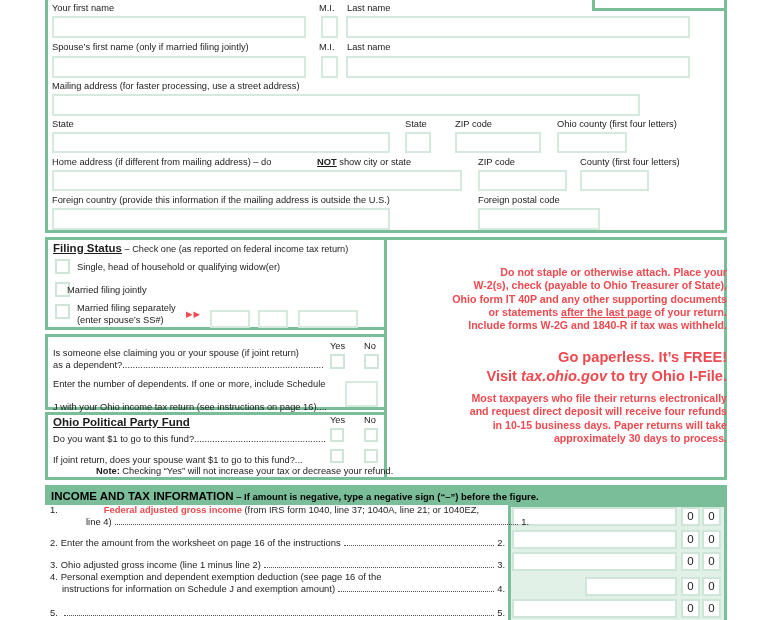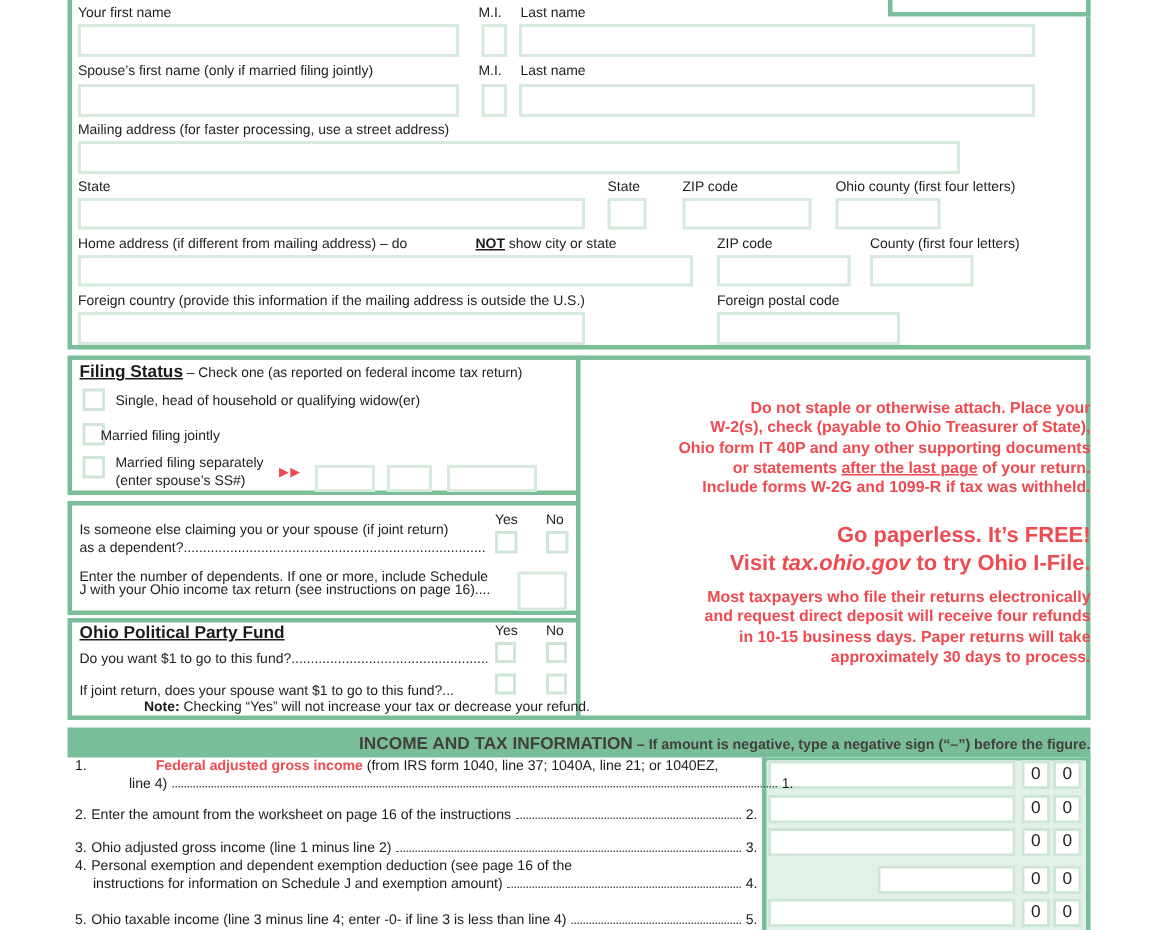--- a/index.html
+++ b/index.html
@@ -8,21 +8,21 @@
   .frame{position:absolute;border:3px solid #7abd99;background:#fff;box-sizing:border-box;}
   .lb{position:absolute;font-size:9.3px;line-height:11px;white-space:nowrap;color:#1c1c1c;}
   .ibox{position:absolute;background:#fff;border:2px solid #d5e9dc;box-sizing:border-box;}
   .cb{position:absolute;width:15px;height:15px;background:#fff;border:2px solid #cfe5d7;box-sizing:border-box;}
   .b{font-weight:bold;padding-left:43px;}
   .u{text-decoration:underline;}
   .i{font-style:italic;}
   .red{color:#ee4a50;}
   .title{font-weight:bold;text-decoration:underline;}
   .banner{position:absolute;left:45px;top:485px;width:682px;height:20px;background:#7abd99;
-          box-sizing:border-box;color:#404040;white-space:nowrap;overflow:hidden;line-height:20px;padding-left:6px;text-align:right;}
+          box-sizing:border-box;color:#000000;white-space:nowrap;overflow:hidden;line-height:20px;padding-left:6px;}
   .banner .t1{font-size:11.5px;font-weight:bold;}
   .banner .t2{font-size:9.5px;font-weight:bold;}
   .mint{position:absolute;left:508px;top:505px;width:219px;height:118px;background:#e2f1e8;
         border-left:3px solid #7abd99;border-right:3px solid #7abd99;border-top:2px solid #7abd99;box-sizing:border-box;}
   .abox{position:absolute;background:#fff;border:2px solid #cfe5d7;box-sizing:border-box;}
   .cent{position:absolute;width:19px;height:19px;background:#fff;border:2px solid #cfe5d7;box-sizing:border-box;
         font-size:11.5px;text-align:center;line-height:15px;color:#222;}
   .iline{position:absolute;font-size:9.4px;line-height:11px;white-space:nowrap;color:#1c1c1c;}
   .ilead{display:flex;align-items:flex-end;}
   .leader{flex:1;border-bottom:1.3px dotted #555;margin:0 3px 2px 3px;min-width:8px;}
@@ -100,40 +100,40 @@
   <div class="ibox" style="left:258px;top:310px;width:30px;height:18px;"></div>
   <div class="ibox" style="left:298px;top:310px;width:60px;height:18px;"></div>
 
   <div class="lb" style="left:330px;top:341px;">Yes</div>
   <div class="lb" style="left:364px;top:341px;">No</div>
   <div class="lb qt" style="left:53px;top:360px;width:272px;">as a dependent?..............................................................................</div>
   <div class="lb" style="left:53px;top:348px;">Is someone else claiming you or your spouse (if joint return)</div>
   <div class="cb" style="left:330px;top:354px;"></div>
   <div class="cb" style="left:364px;top:354px;"></div>
   <div class="lb" style="left:53px;top:379px;">Enter the number of dependents. If one or more, include Schedule</div>
-  <div class="lb qt" style="left:53px;top:388px;width:285px;">J with your Ohio income tax return (see instructions on page 16)....</div>
+  <div class="lb qt" style="left:53px;top:402px;width:285px;">J with your Ohio income tax return (see instructions on page 16)....</div>
   <div class="ibox" style="left:345px;top:381px;width:33px;height:26px;"></div>
 
   <div class="lb title" style="left:53px;top:417px;font-size:11.5px;">Ohio Political Party Fund</div>
   <div class="lb" style="left:330px;top:415px;">Yes</div>
   <div class="lb" style="left:364px;top:415px;">No</div>
   <div class="cb" style="left:330px;top:428px;width:14px;height:14px;"></div>
   <div class="cb" style="left:364px;top:428px;width:14px;height:14px;"></div>
   <div class="lb qt" style="left:53px;top:434px;width:272px;">Do you want $1 to go to this fund?.............................................................</div>
   <div class="cb" style="left:330px;top:449px;width:14px;height:14px;"></div>
   <div class="cb" style="left:364px;top:449px;width:14px;height:14px;"></div>
   <div class="lb qt" style="left:53px;top:455px;width:272px;">If joint return, does your spouse want $1 to go to this fund?...</div>
   <div class="lb" style="left:53px;top:466px;"><span class="b">Note:</span><span> Checking “Yes” will not increase your tax or decrease your refund.</span></div>
 
   <div class="ncol" style="left:384px;top:266px;width:343px;">
     <div class="notice-line">Do not staple or otherwise attach. Place your</div>
     <div class="notice-line">W-2(s), check (payable to Ohio Treasurer of State),</div>
     <div class="notice-line">Ohio form IT 40P and any other supporting documents</div>
     <div class="notice-line"><span>or statements </span><span class="u">after the last page</span><span> of your return.</span></div>
-    <div class="notice-line">Include forms W-2G and 1099-R if tax was withheld.</div>
+    <div class="notice-line">Include forms W-2G and 1840-R if tax was withheld.</div>
   </div>
   <div class="ncol" style="left:384px;top:348px;width:343px;">
     <div class="notice-big">Go paperless. It’s FREE!</div>
     <div class="notice-big"><span>Visit </span><span class="i">tax.ohio.gov</span><span> to try Ohio I-File.</span></div>
   </div>
   <div class="ncol" style="left:384px;top:392px;width:343px;">
     <div class="notice-line">Most taxpayers who file their returns electronically</div>
     <div class="notice-line">and request direct deposit will receive four refunds</div>
     <div class="notice-line">in 10-15 business days. Paper returns will take</div>
     <div class="notice-line">approximately 30 days to process.</div>
@@ -188,18 +188,17 @@
 
   <div class="iline" style="left:50px;top:571px;"><span class="no">4.</span><span>Personal exemption and dependent exemption deduction (see page 16 of the</span></div>
   <div class="iline ilead" style="left:62px;top:583px;width:443px;">
       <span>instructions for information on Schedule J and exemption amount) </span>
       <span class="leader"></span>
       <span>4.</span>
     </div>
 
   <div class="iline ilead" style="left:50px;top:607px;width:455px;">
       <span class="no">5.</span>
-      <span>Ohio taxable income (line 3 minus line 4; enter -0- if line 3 is less than line 4) </span>
       <span class="leader"></span>
       <span>5.</span>
     </div>
 
 </div>
 
 </body></html>

